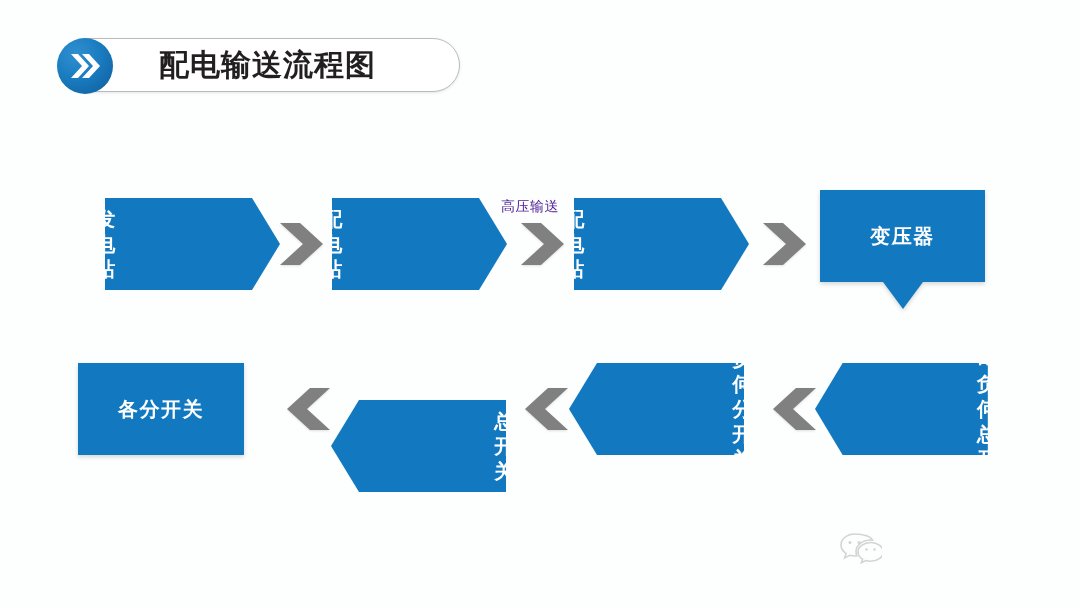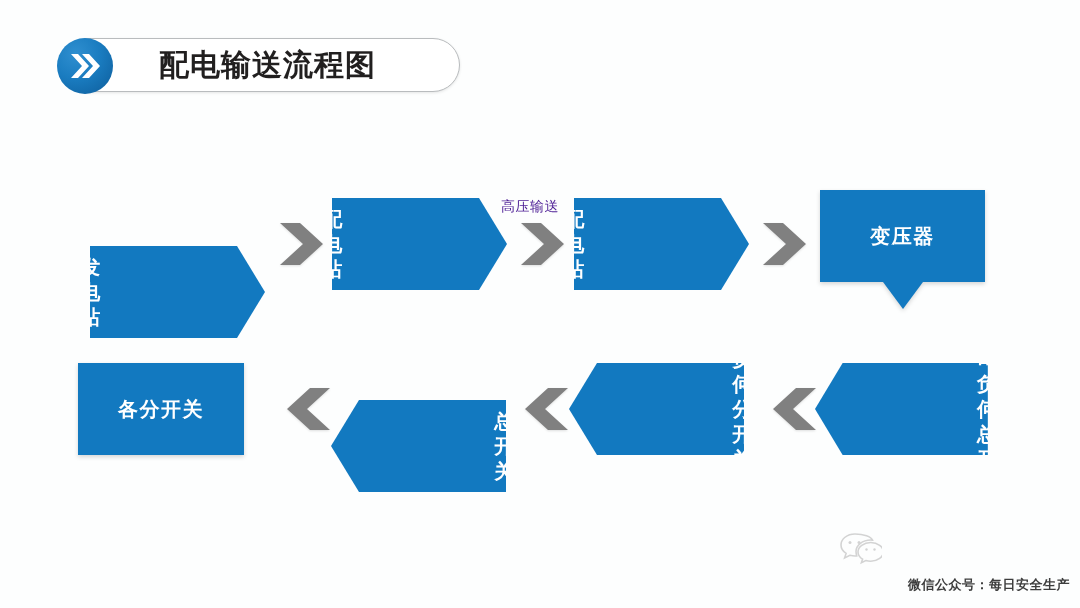--- a/index.html
+++ b/index.html
@@ -167,21 +167,21 @@
 
 <div id="title-badge">
   <svg width="30" height="26" viewBox="0 0 30 26" aria-hidden="true">
     <polygon points="1,1 12,13 1,25 8,25 19,13 8,1" fill="#ffffff"></polygon>
     <polygon points="12,1 23,13 12,25 19,25 30,13 19,1" fill="#ffffff"></polygon>
   </svg>
 </div>
 
 <div id="title-text">配电输送流程图</div>
 
-<div class="flow-node shape-arrow-right" style="left:90px; top:198px; width:175px; height:92px;margin-top:48px;">
+<div class="flow-node shape-arrow-right" style="left:105px; top:198px; width:175px; height:92px;">
   <span class="node-label">发电站</span>
 </div>
 
 <div class="connector" style="left:278px; top:221px;">
   <svg width="48" height="46" viewBox="0 0 48 46" aria-hidden="true">
     <polygon points="2,2 25,23 2,44 22,44 45,23 22,2" fill="#808080"></polygon>
   </svg>
 </div>
 
 <div class="flow-node shape-arrow-right" style="left:332px; top:198px; width:175px; height:92px;">
@@ -251,14 +251,13 @@
       <svg width="44" height="36" viewBox="0 0 44 36" aria-hidden="true">
         <path d="M17 4C9 4 3 9 3 15c0 3.4 2 6.4 5.1 8.4L6.6 28l5.3-2.7c1.6.4 3.3.7 5.1.7 .6 0 1.2 0 1.8-.1C18.3 24.3 18 23 18 21.6 18 15.2 24.6 10 32.7 10c.6 0 1.2 0 1.8.1C33.1 6.6 25.8 4 17 4z" fill="none" stroke="#9a9a9a" stroke-width="1.6"></path>
         <circle cx="12" cy="12.5" r="1.5" fill="#9a9a9a"></circle>
         <circle cx="21" cy="12.5" r="1.5" fill="#9a9a9a"></circle>
         <path d="M32.7 12.5c-7 0-12.7 4.3-12.7 9.4 0 2.9 1.8 5.5 4.6 7.2l-1.2 3.7 4.4-2.2c1.5.4 3.1.6 4.9.6 7 0 12.7-4.3 12.7-9.3S39.7 12.5 32.7 12.5z" fill="none" stroke="#9a9a9a" stroke-width="1.6"></path>
         <circle cx="28.5" cy="19.5" r="1.2" fill="#9a9a9a"></circle>
         <circle cx="36.5" cy="19.5" r="1.2" fill="#9a9a9a"></circle>
       </svg>
     </span>
   </div>
-  <div id="wm-caption">微信公众号：每日安全生产</div>
 </div>
 
 </body></html>

